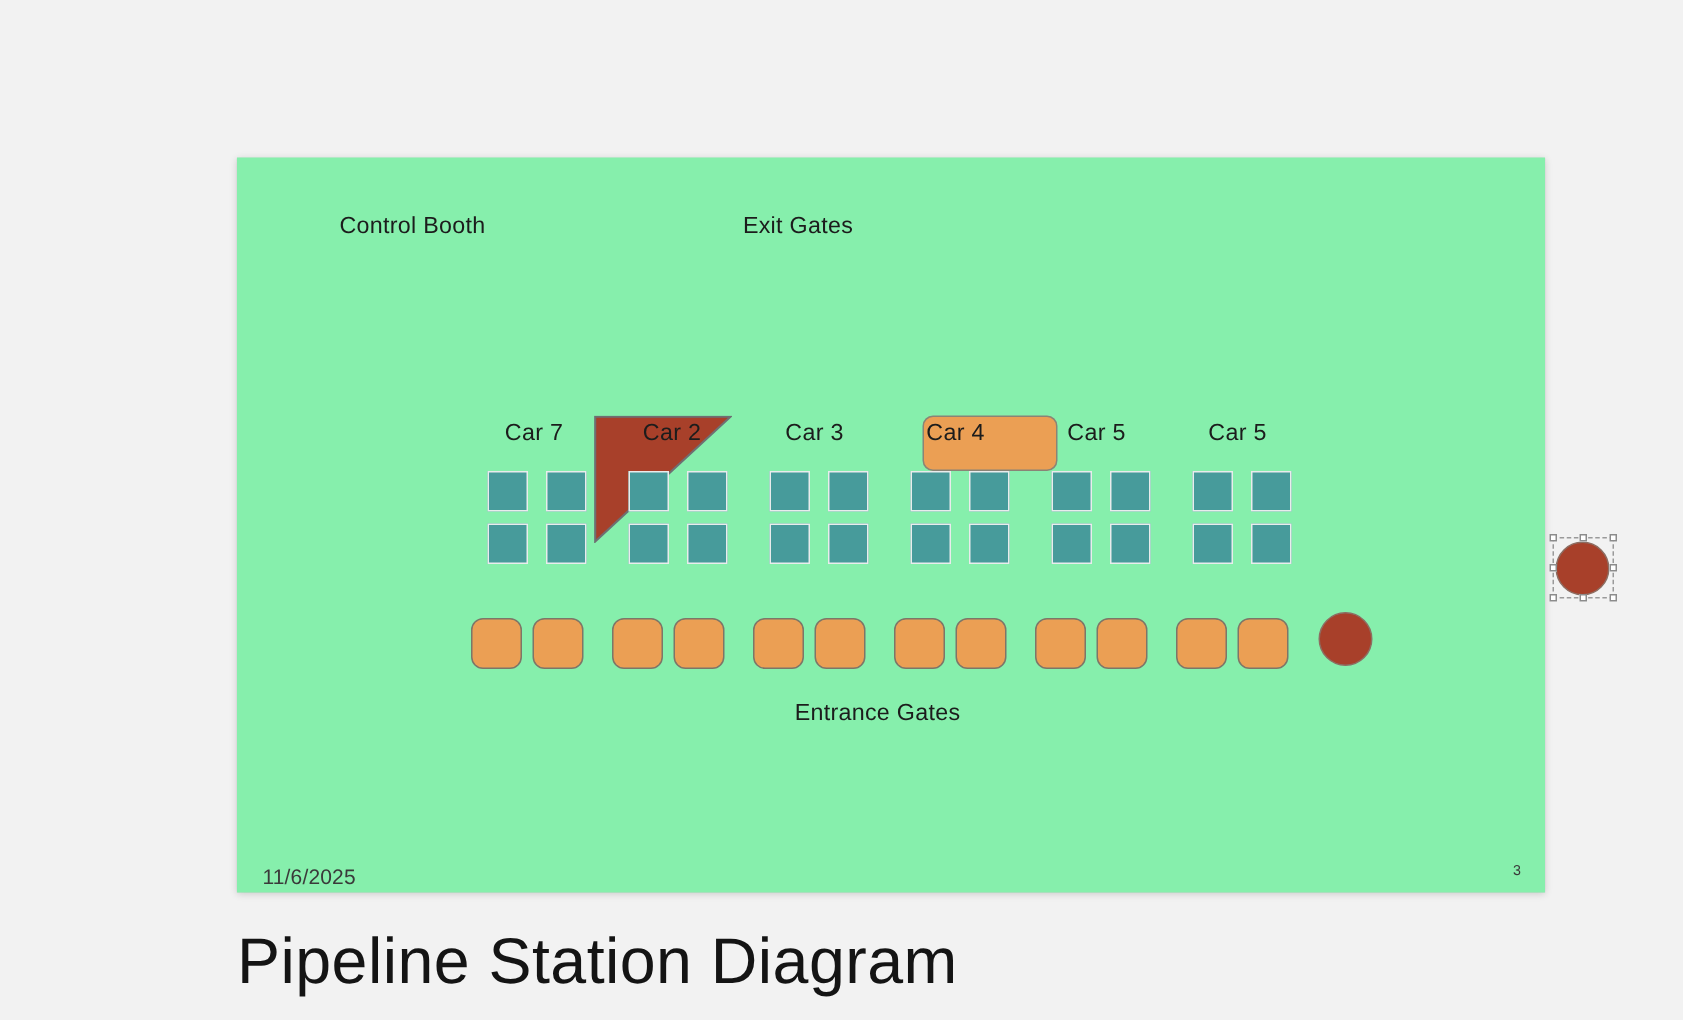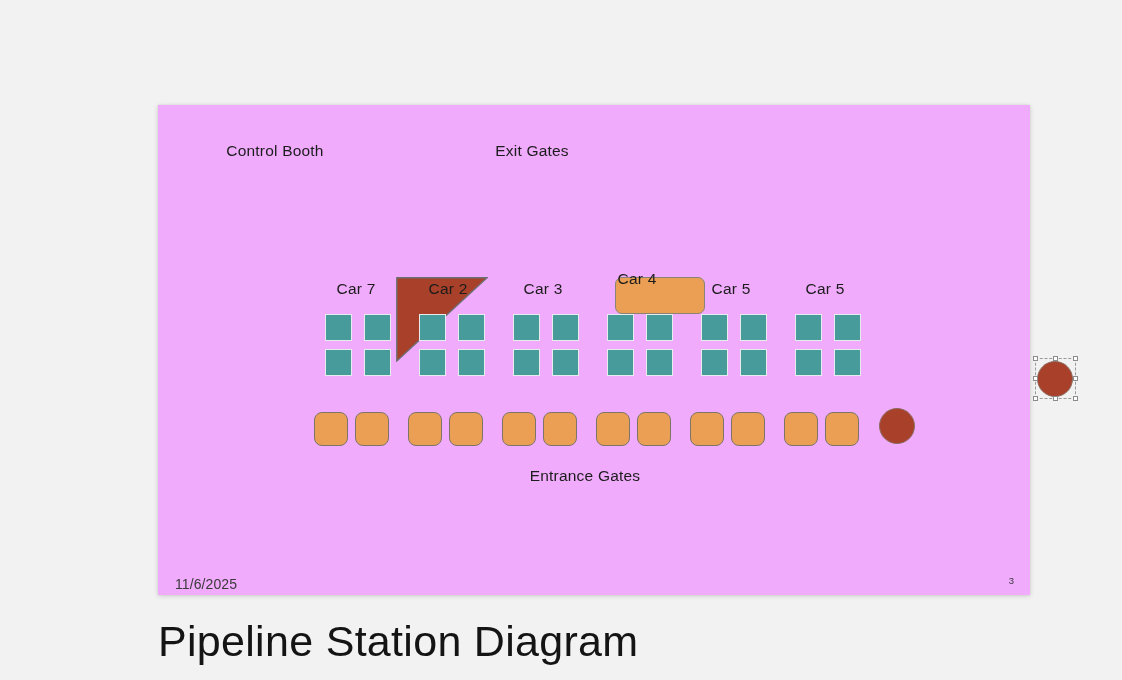--- a/index.html
+++ b/index.html
@@ -20,21 +20,21 @@
     height: 680px;
   }
 
   
   #slide {
     position: absolute;
     left: 158px;
     top: 105px;
     width: 872px;
     height: 490px;
-    background: #f0abfc;
+    background: #86efac;
     box-shadow: 0 1px 5px rgba(0,0,0,0.16), 0 0 1px rgba(0,0,0,0.12);
   }
 
   
   .lbl {
     position: absolute;
     font-family: "Liberation Sans", sans-serif;
     font-weight: 300;
     font-size: 15.5px;
     color: #1c1c1c;
@@ -190,21 +190,21 @@
       </svg>
     </div>
 
     <div class="lbl center" style="left:346px; top:37px;margin-left:28px;">Exit Gates</div>
 
     <div id="exit-gates-shape"></div>
 
     <div class="lbl center" style="left:198px; top:175px;">Car 7</div>
     <div class="lbl center" style="left:290px; top:175px;">Car 2</div>
     <div class="lbl center" style="left:385px; top:175px;">Car 3</div>
-    <div class="lbl center" style="left:479px; top:165px;">Car 4</div>
+    <div class="lbl center" style="left:479px; top:175px;">Car 4</div>
     <div class="lbl center" style="left:573px; top:175px;">Car 5</div>
     <div class="lbl center" style="left:667px; top:175px;">Car 5</div>
 
     <div class="car-group" style="left:167px; top:209px;">
       <div class="seat r0 c0"></div>
       <div class="seat r0 c1"></div>
       <div class="seat r1 c0"></div>
       <div class="seat r1 c1"></div>
     </div>
     <div class="car-group" style="left:261px; top:209px;">

